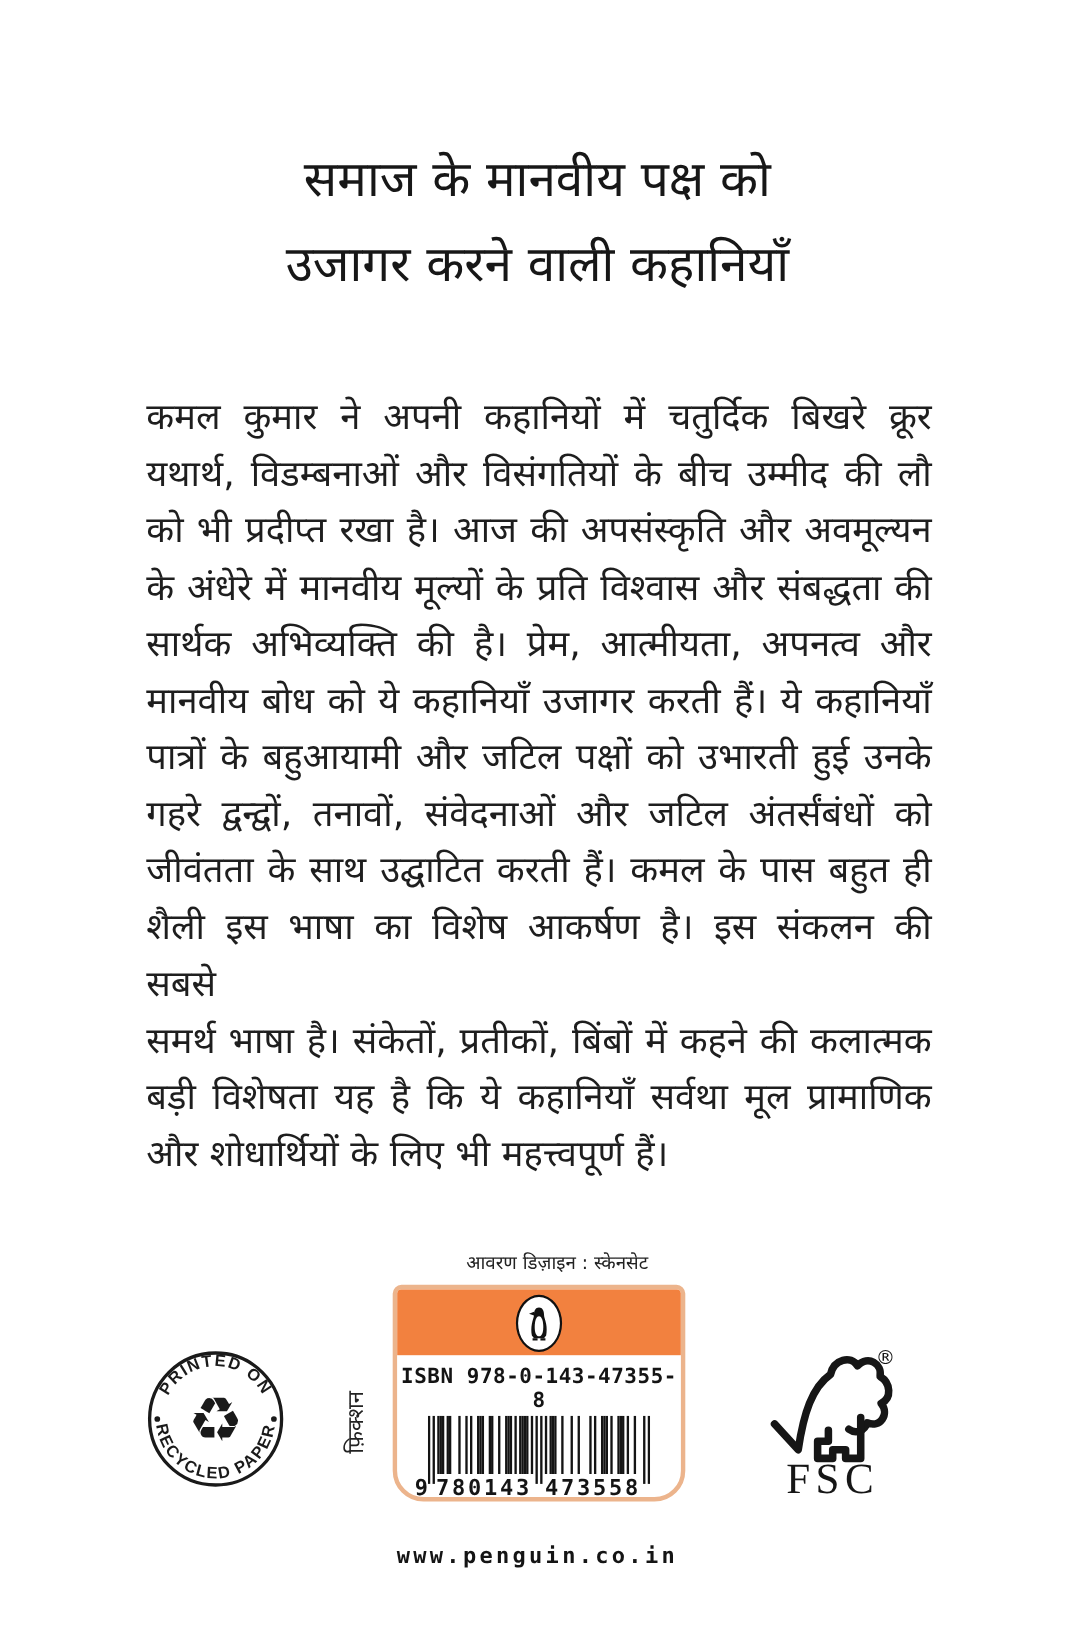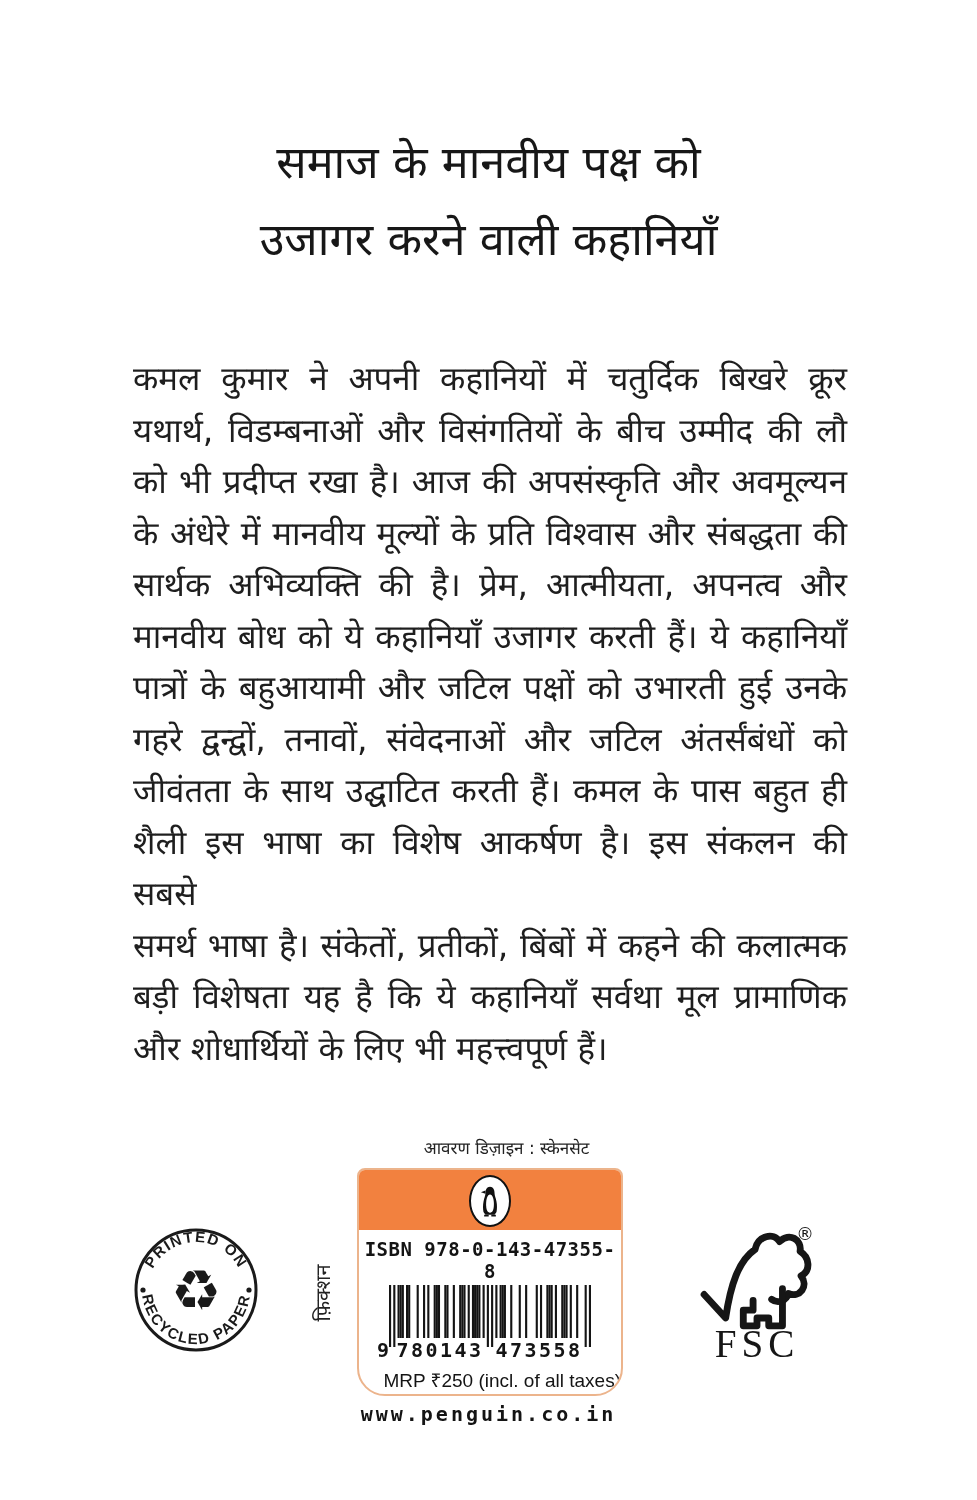--- a/index.html
+++ b/index.html
@@ -25,22 +25,22 @@
     white-space:normal;
   }
   .body-line:last-child { text-align-last:left; }
   
   .credit {
     position:absolute; top:1136px; left:0; right:0;
     text-align:center; font-size:17px; color:#222222;padding-left:36px;
   }
   
   .isbn-box {
-    position:absolute; left:357px; top:1168px; width:266px; height:228px;
-    background:#ffffff; border:2px solid #c2410c;
+    position:absolute; left:357px; top:1168px; width:266px; height:197px;
+    background:#ffffff; border:4px solid #c2410c;
     border-radius:8px 8px 28px 28px; overflow:hidden;
   }
   .isbn-band {
     height:60px; display:flex; align-items:center; justify-content:center;
   }
   .penguin-oval {
     width:42px; height:52px; background:#ffffff;
     border:2px solid #111111; border-radius:50%;
     display:flex; align-items:center; justify-content:center;
     margin-top:2px;

